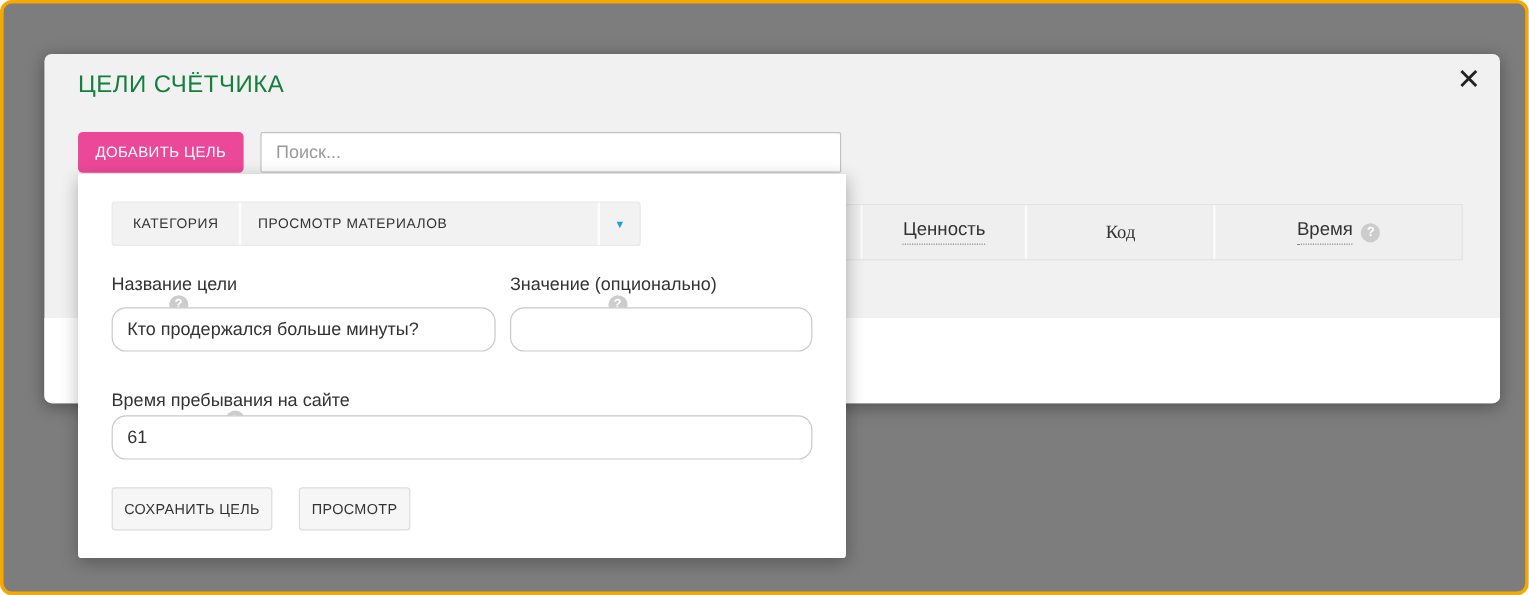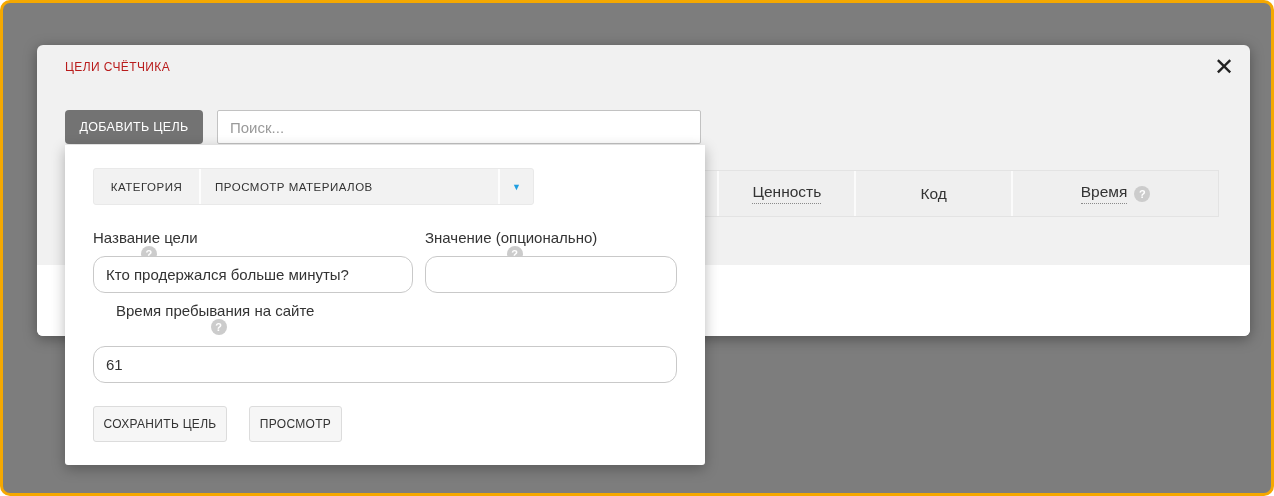--- a/index.html
+++ b/index.html
@@ -19,34 +19,34 @@
   .modal {
     position: absolute; left: 34px; top: 42px;
     width: 1213px; height: 291px;
     background: #f1f1f1;
     border-radius: 6px;
     box-shadow: 0 3px 14px rgba(0,0,0,0.35);
     z-index: 1;
   }
   .modal-title {
     position: absolute; left: 28px; top: 15px;
-    font-size: 12px; color: #b91c1c; letter-spacing: 0.4px; text-align: right;
+    font-size: 20px; color: #15803d; letter-spacing: 0.4px; text-align: right;
   }
   .close-btn {
     position: absolute; right: 8px; top: 4px;
     width: 36px; height: 36px;
     background: none; border: none; cursor: pointer;
     font-size: 24px; line-height: 36px; padding: 0;
     color: #222; font-weight: 300;
   }
 
   .add-goal-btn {
     position: absolute; left: 28px; top: 65px;
     width: 138px; height: 34px;
-    background: #737373; color: #fff;
+    background: #ec4899; color: #fff;
     border: none; border-radius: 4px;
     font-size: 12.5px; letter-spacing: 0.3px;
     font-family: inherit; cursor: pointer;
   }
   .search-input {
     position: absolute; left: 180px; top: 65px;
     width: 484px; height: 34px;
     background: #fff; border: 1px solid #c2c2c2; border-radius: 2px;
     padding: 0 12px; font-size: 15px; color: #4c1d95; font-family: inherit;
   }
@@ -63,21 +63,21 @@
     background: #efefef;
   }
   .th {
     display: flex; align-items: center; justify-content: center;
     border-left: 2px solid #fbfbfb;
     font-size: 15.5px; color: #333;
   }
   .th:first-child { border-left: none; }
   .th-filler { width: 653px; }
   .th-value  { width: 137px; }
-  .th-code   { width: 157px; }
+  .th-code   { width: 157px; font-family: Liberation Serif, serif; }
   .th-status { width: 207px; }
   .dotted { border-bottom: 1px dotted #8a8a8a; padding-bottom: 2px; cursor: pointer; }
 
   .table-body {
     position: absolute; left: 0; top: 220px;
     width: 1213px; height: 71px;
     background: #ffffff;
     border-radius: 0 0 6px 6px;
   }
 
@@ -129,21 +129,21 @@
   .text-input {
     position: absolute; height: 37px;
     background: #fff; border: 1px solid #c9c9c9; border-radius: 12px;
     padding: 0 12px; font-size: 15px; color: #333; font-family: inherit;
   }
   #input-name  { left: 28px;  top: 111px; width: 320px; }
   #input-value { left: 360px; top: 111px; width: 252px; }
   #input-time  { left: 28px;  top: 201px; width: 584px; }
   #label-name  { left: 28px;  top: 84px; }
   #label-value { left: 360px; top: 84px; }
-  #label-time  { left: 28px;  top: 157px; margin-left: 23px; }
+  #label-time  { left: 28px;  top: 180px; }
 
   .panel-btn {
     position: absolute; top: 261px; height: 36px;
     background: #f6f6f6; border: 1px solid #dcdcdc; border-radius: 3px;
     font-size: 12px; letter-spacing: 0.3px; color: #333;
     font-family: inherit; cursor: pointer;
   }
   #btn-save  { left: 28px;  width: 134px; }
   #btn-close { left: 184px; width: 93px; }
 </style>

